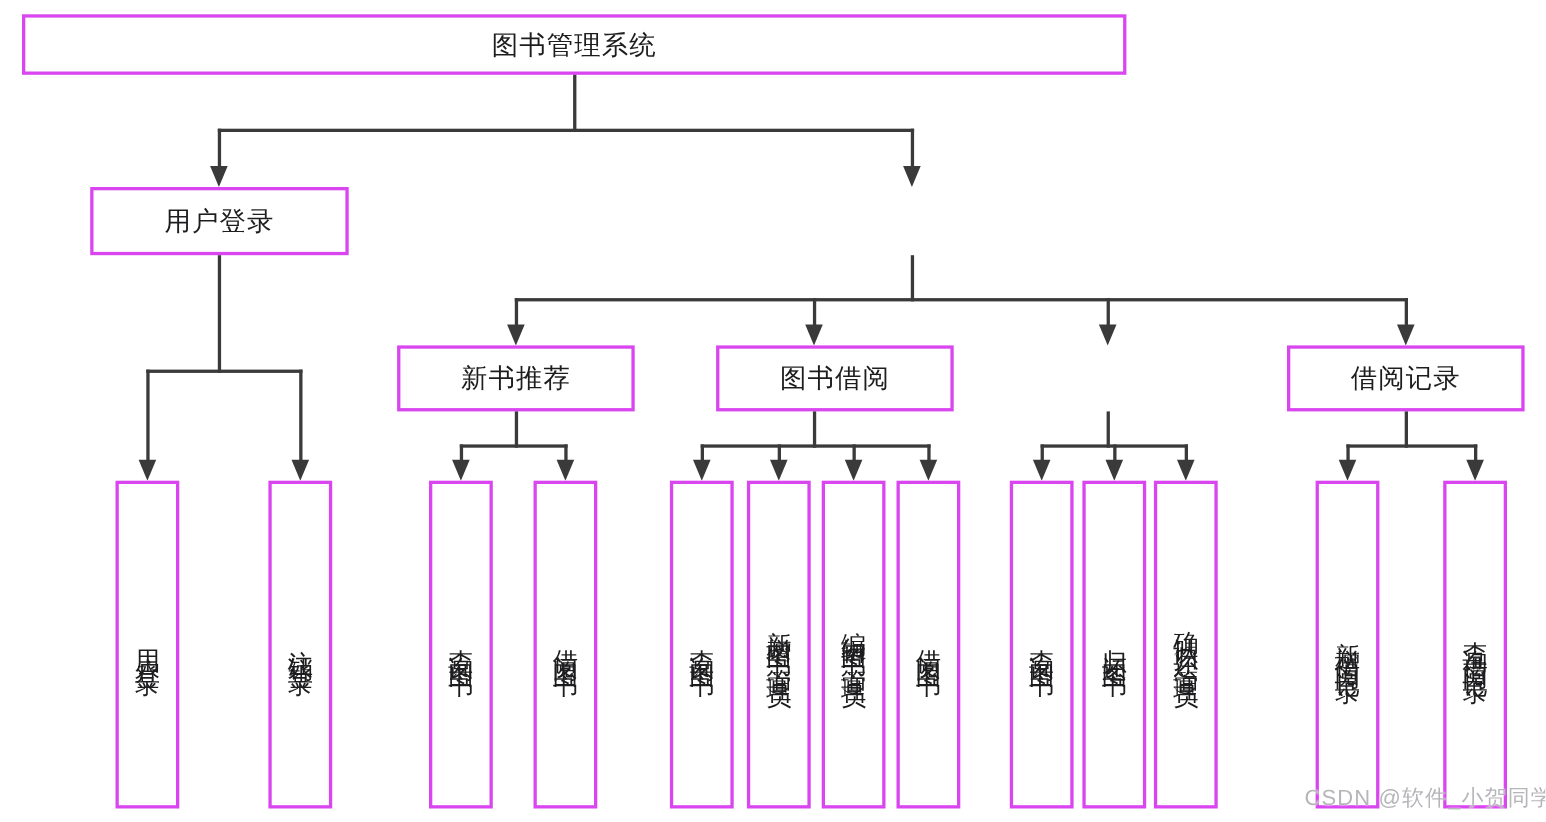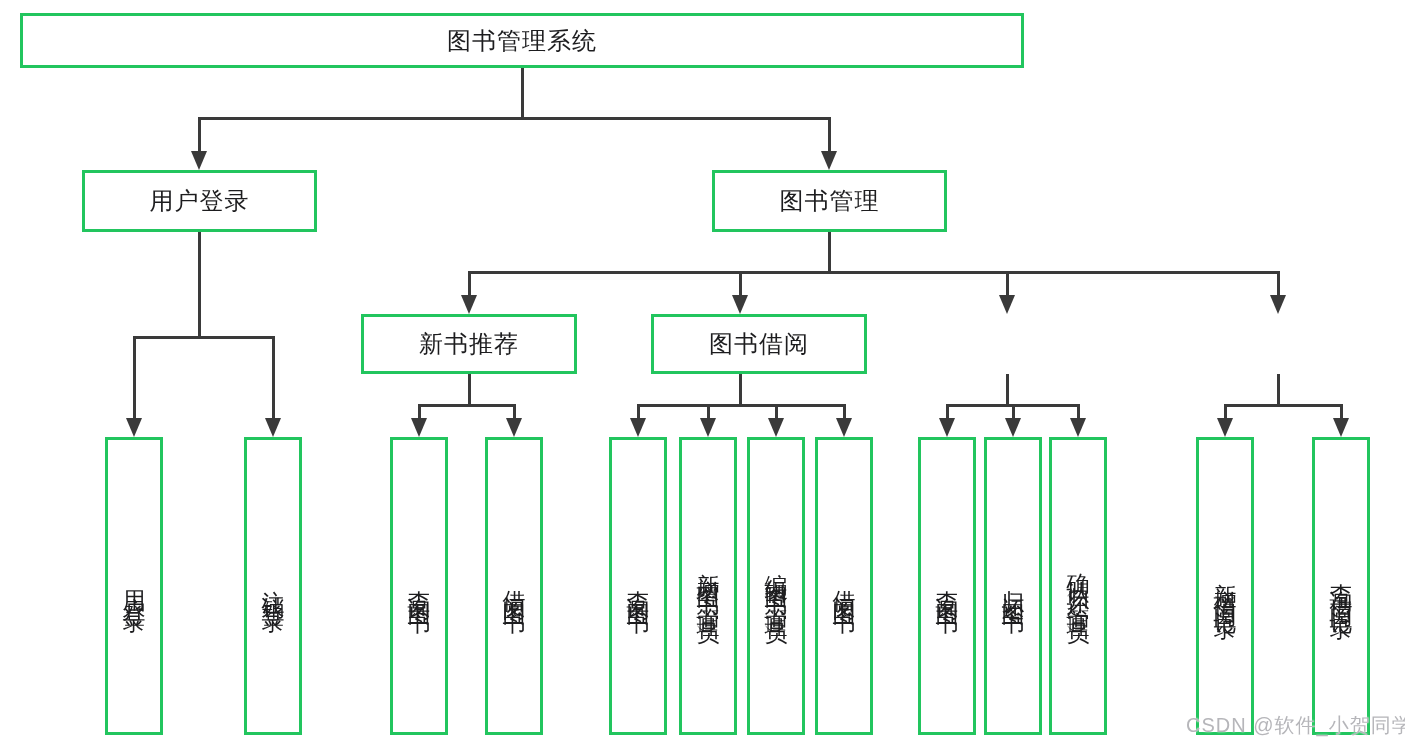--- a/index.html
+++ b/index.html
@@ -12,21 +12,21 @@
     position: relative;
     width: 1405px;
     height: 747px;
     background: #ffffff;
     overflow: hidden;
   }
   
   .node {
     position: absolute;
     box-sizing: border-box;
-    border: 3px solid #22c55e;
+    border: 3px solid #d946ef;
     background: #ffffff;
     display: flex;
     align-items: center;
     justify-content: center;
     color: #1d1d1f;
   }
   .hnode { font-size: 24px; letter-spacing: 1px; }
   .vnode span {
     writing-mode: vertical-lr;
     text-orientation: upright;
@@ -74,23 +74,20 @@
   <div class="line-v" style="left:520.5px; top:68px;  height:52px;"></div>
   <div class="line-h" style="left:197.5px; top:117px; width:633px;"></div>
   <div class="line-v" style="left:197.5px; top:117px; height:36px;"></div>
   <div class="arrow" style="left:191px;   top:151px;"></div>
   <div class="line-v" style="left:827.5px; top:117px; height:36px;"></div>
   <div class="arrow" style="left:821px;   top:151px;"></div>
 
   <div class="node hnode" style="left:82px; top:170px; width:235px; height:62px;">
     <span>用户登录</span>
   </div>
-  <div class="node hnode" style="left:712px; top:170px; width:235px; height:62px;">
-    <span>图书管理</span>
-  </div>
 
   <div class="line-v" style="left:197.5px; top:232px; height:107px;"></div>
   <div class="line-h" style="left:132.5px; top:336px; width:142px;"></div>
   <div class="line-v" style="left:132.5px; top:336px; height:84px;"></div>
   <div class="arrow" style="left:126px;   top:418px;"></div>
   <div class="line-v" style="left:271.5px; top:336px; height:84px;"></div>
   <div class="arrow" style="left:265px;   top:418px;"></div>
 
   <div class="line-v" style="left:827.5px; top:232px; height:42px;"></div>
   <div class="line-h" style="left:467.5px; top:271px; width:812px;"></div>
@@ -101,20 +98,23 @@
   <div class="line-v" style="left:1005.5px; top:271px; height:26px;"></div>
   <div class="arrow" style="left:999px;    top:295px;"></div>
   <div class="line-v" style="left:1276.5px; top:271px; height:26px;"></div>
   <div class="arrow" style="left:1270px;   top:295px;"></div>
 
   <div class="node hnode" style="left:361px; top:314px; width:216px; height:60px;text-align:center;">
     <span>新书推荐</span>
   </div>
   <div class="node hnode" style="left:632px; top:314px; width:216px; height:60px;margin-left:19px;">
     <span>图书借阅</span>
+  </div>
+  <div class="node hnode" style="left:1170px; top:314px; width:216px; height:60px;">
+    <span>借阅记录</span>
   </div>
 
   <div class="line-v" style="left:467.5px; top:374px; height:33px;"></div>
   <div class="line-h" style="left:417.5px; top:404px; width:98px;"></div>
   <div class="line-v" style="left:417.5px; top:404px; height:16px;"></div>
   <div class="arrow" style="left:411px;   top:418px;"></div>
   <div class="line-v" style="left:512.5px; top:404px; height:16px;"></div>
   <div class="arrow" style="left:506px;   top:418px;"></div>
 
   <div class="line-v" style="left:738.5px; top:374px; height:33px;"></div>

